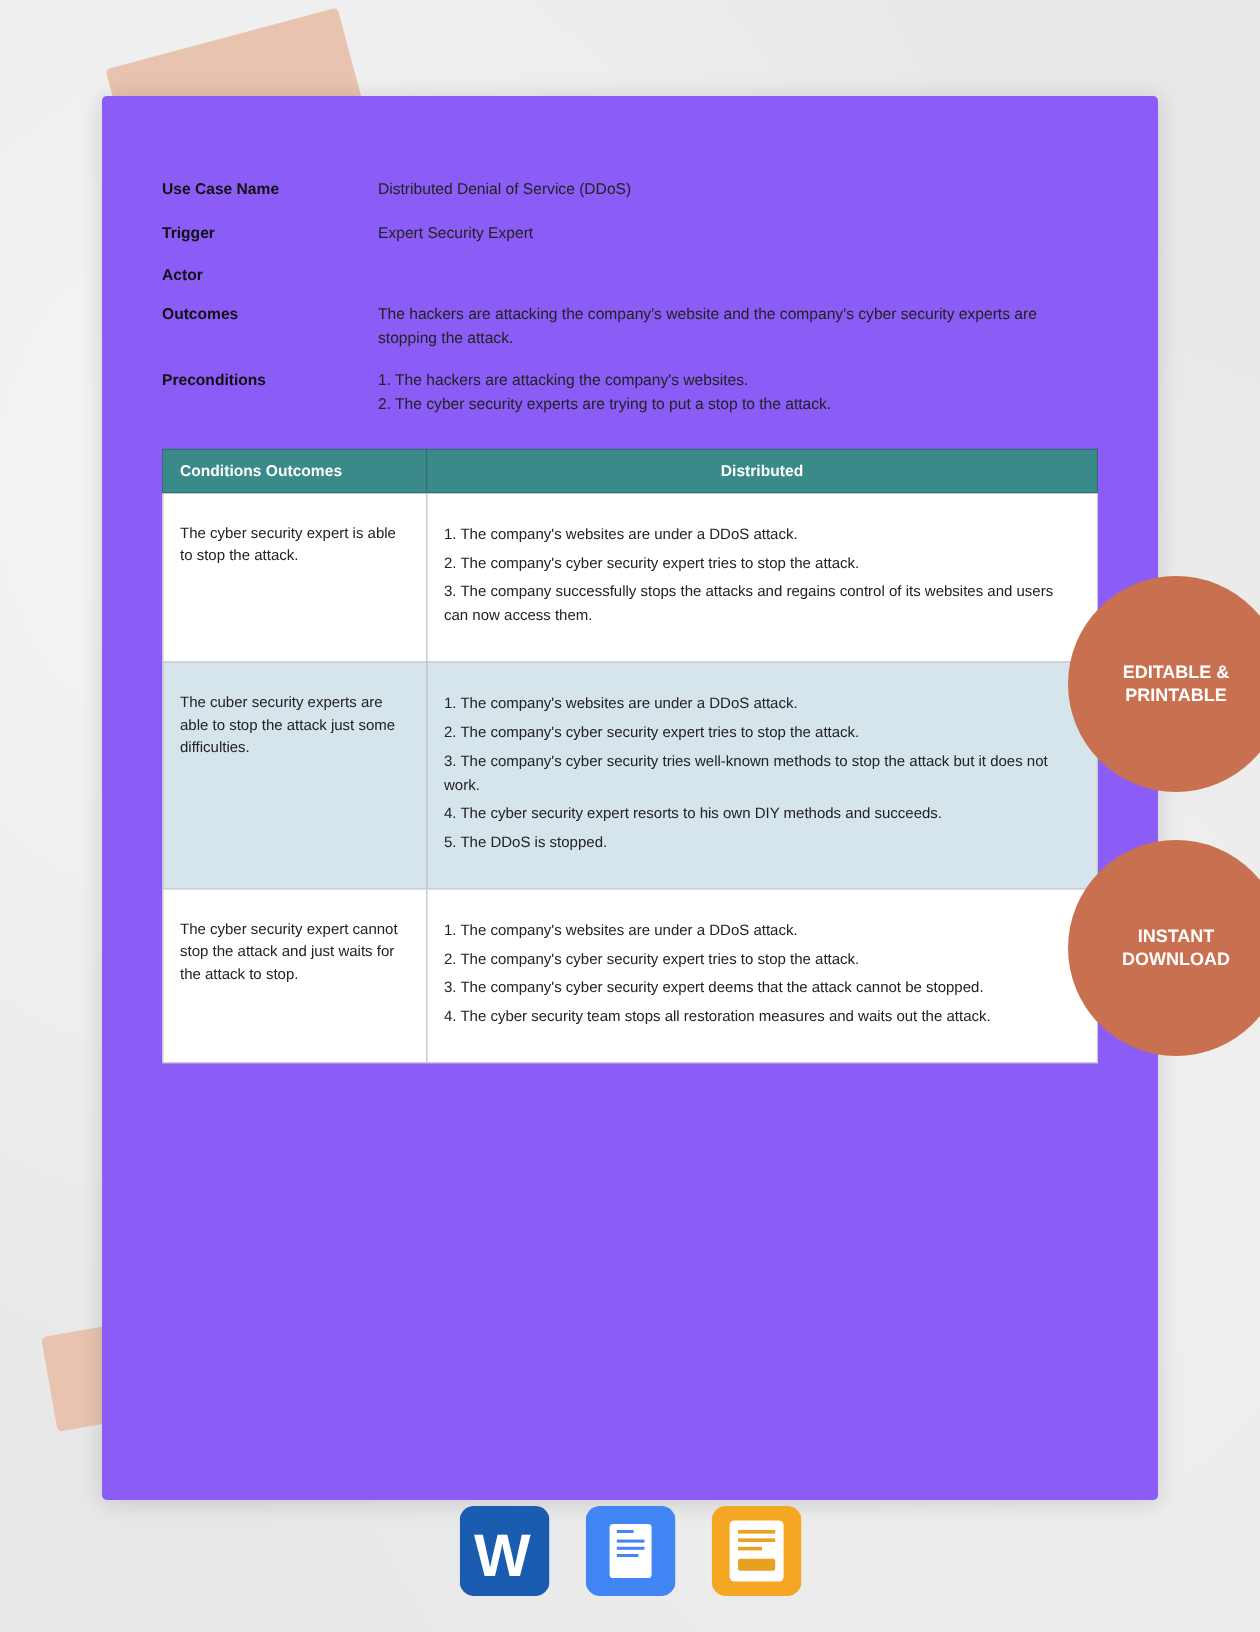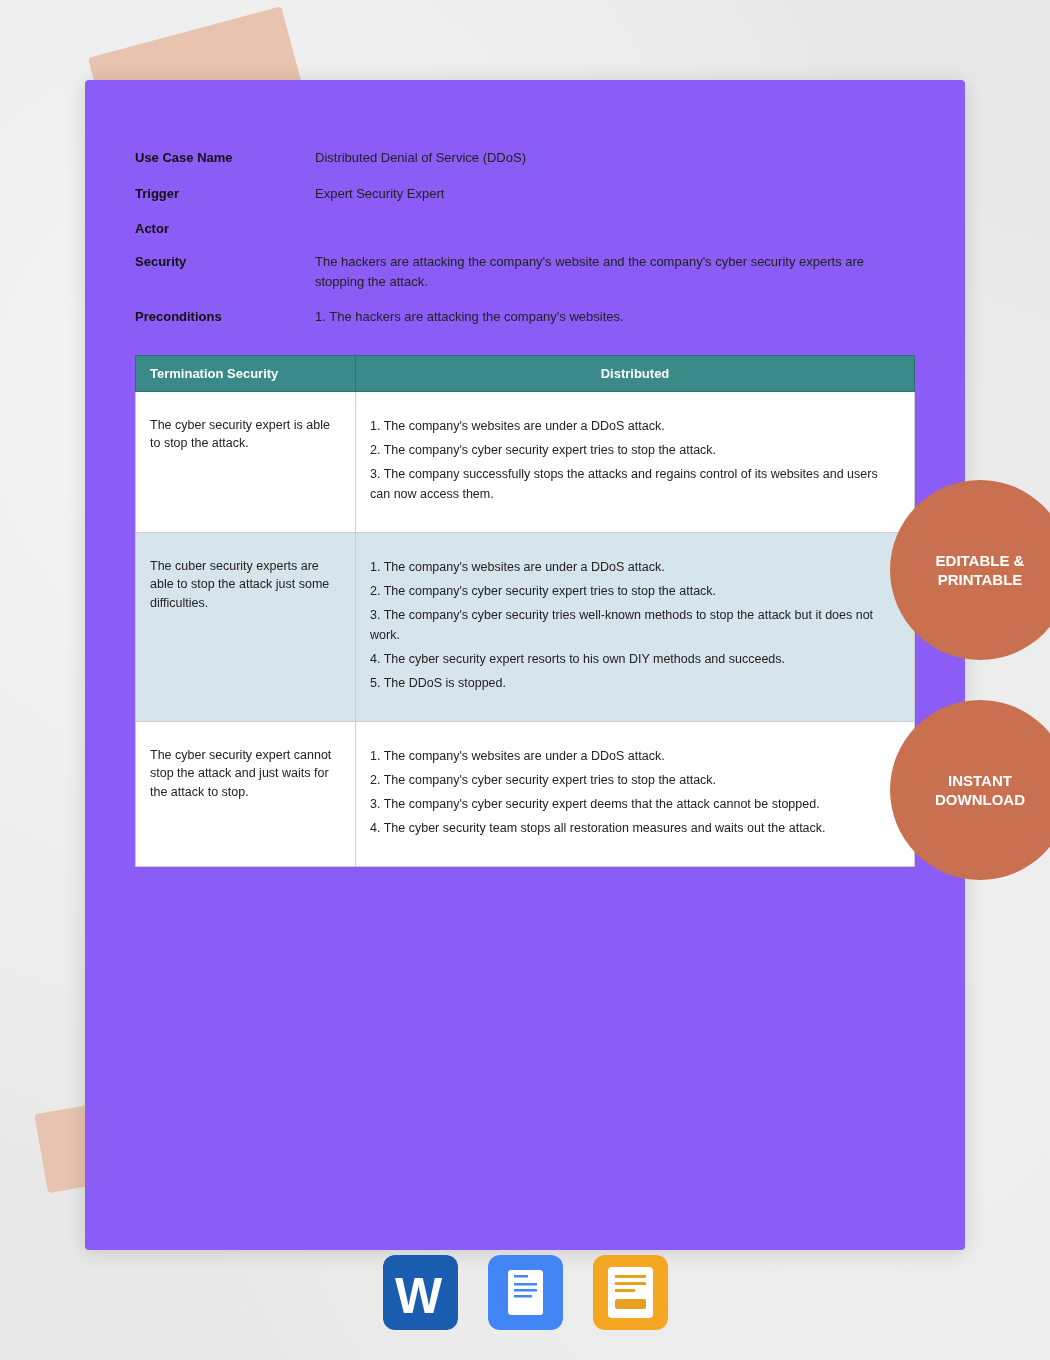--- a/index.html
+++ b/index.html
@@ -233,36 +233,37 @@
     <div class="info-row">
       <div class="info-label">Trigger</div>
       <div class="info-value">Expert Security Expert</div>
     </div>
 
     <div class="info-row">
       <div class="info-label">Actor</div>
     </div>
 
     <div class="info-row">
-      <div class="info-label">Security</div>
+      <div class="info-label">Outcomes</div>
       <div class="info-value">The hackers are attacking the company's website and the company's cyber security experts are stopping the attack.</div>
     </div>
 
     <div class="info-row">
       <div class="info-label">Preconditions</div>
       <div class="info-value">
         <div>1. The hackers are attacking the company's websites.</div>
+        <div>2. The cyber security experts are trying to put a stop to the attack.</div>
       </div>
     </div>
   </div>
 
   <table class="main-table">
     <thead>
       <tr>
-        <th>Termination Security</th>
+        <th>Conditions Outcomes</th>
         <th>Distributed</th>
       </tr>
     </thead>
     <tbody>
 
       <tr>
         <td class="outcome-cell">
           The cyber security expert is able to stop the attack.
         </td>
         <td class="conditions-cell">

